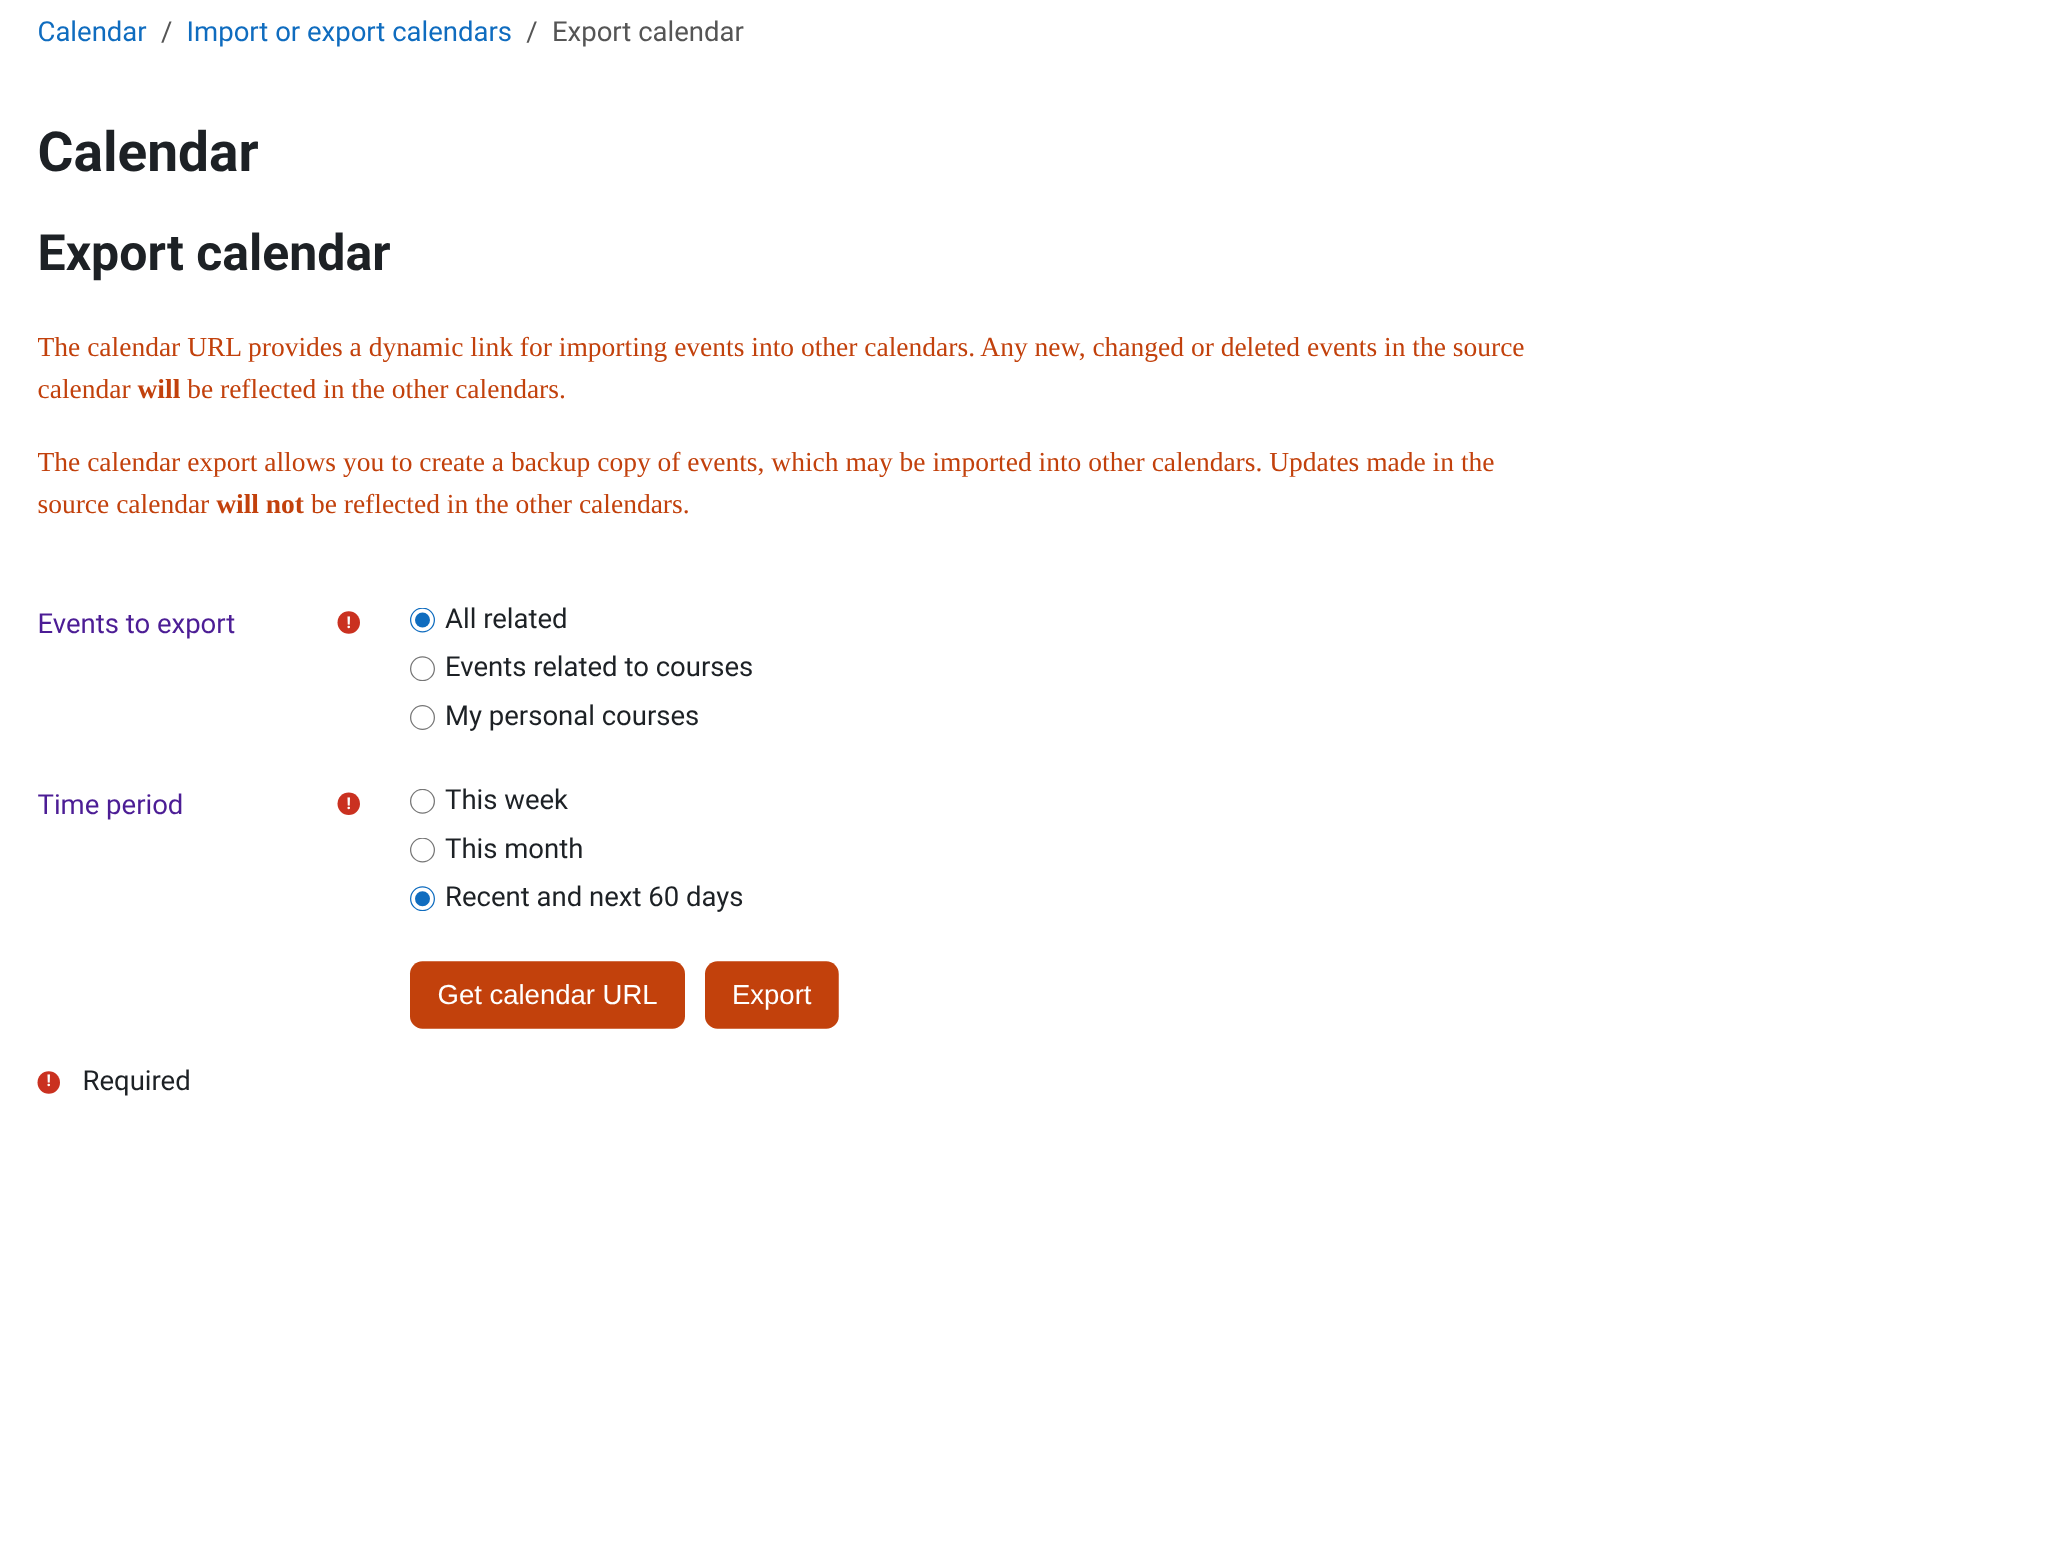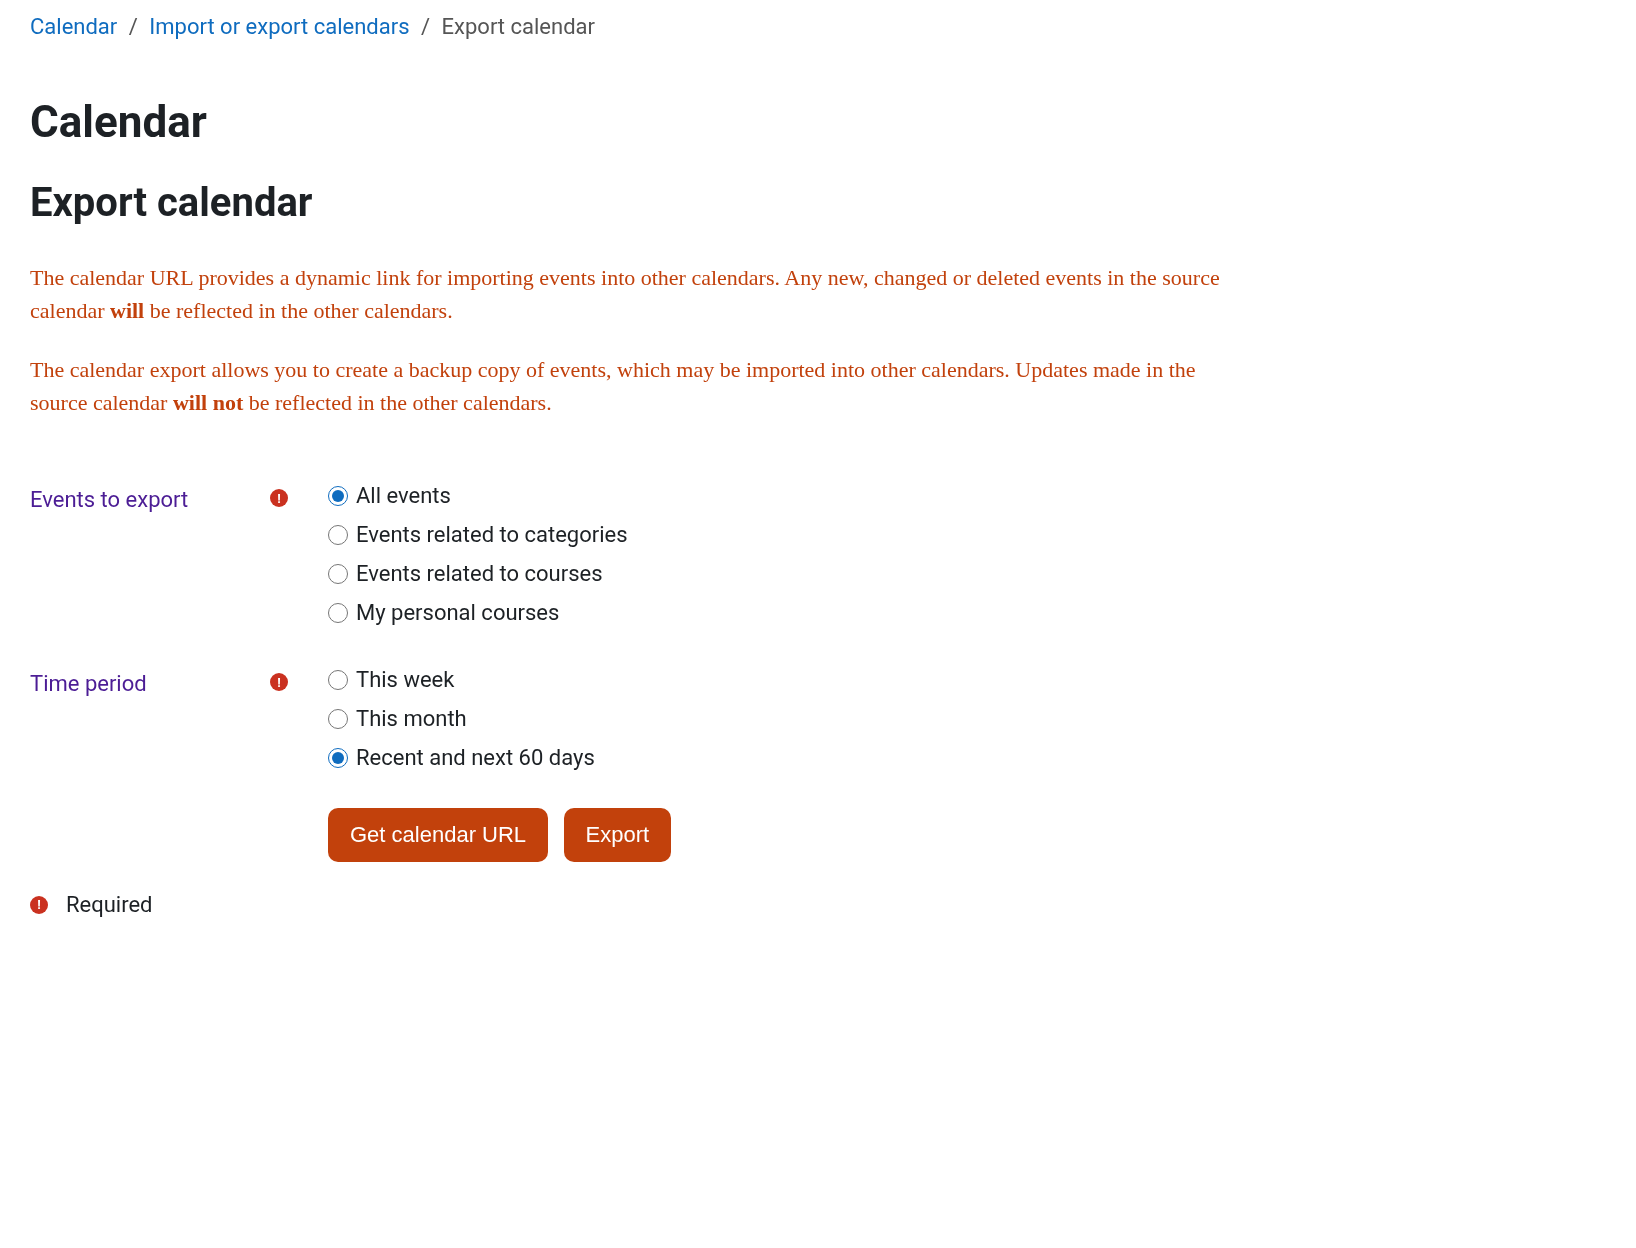--- a/index.html
+++ b/index.html
@@ -153,25 +153,21 @@
 <div class="form">
 
   <div class="form-row">
     <div class="form-label-col">
       <span class="label-text">Events to export</span>
       <span class="req-icon">!</span>
     </div>
     <div class="form-control-col">
       <div class="radio-item">
         <input type="radio" name="events" id="ev0" checked="" style="">
-        <label for="ev0">All events</label>
-      </div>
-      <div class="radio-item">
-        <input type="radio" name="events" id="ev1" style="">
-        <label for="ev1">Events related to categories</label>
+        <label for="ev0">All related</label>
       </div>
       <div class="radio-item">
         <input type="radio" name="events" id="ev2" style="">
         <label for="ev2">Events related to courses</label>
       </div>
       <div class="radio-item">
         <input type="radio" name="events" id="ev4" style="">
         <label for="ev4">My personal courses</label>
       </div>
     </div>

